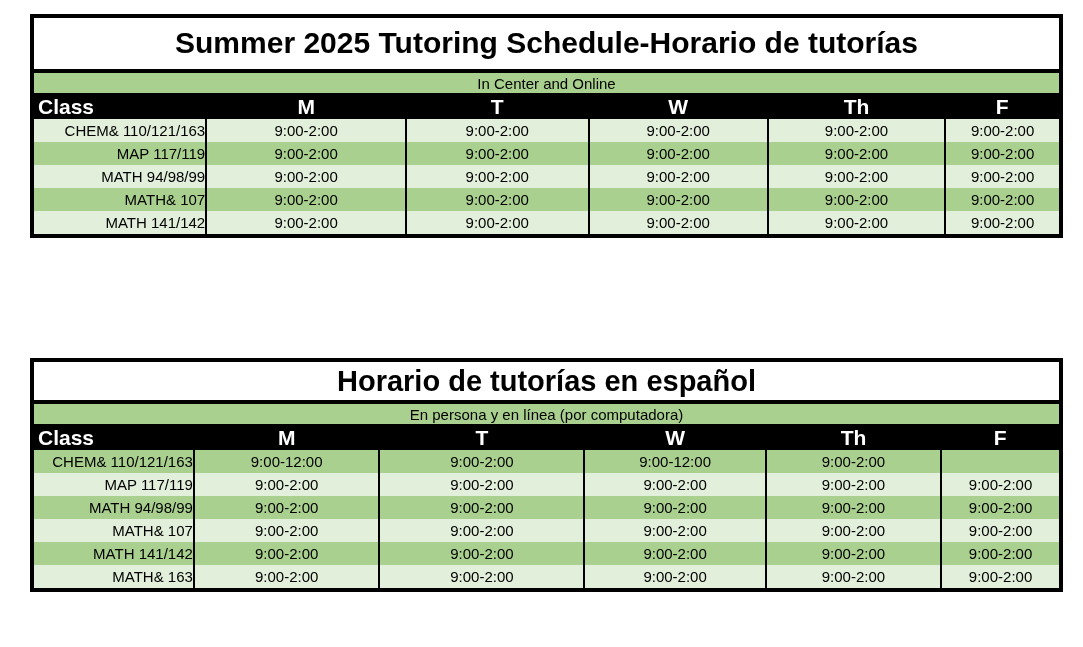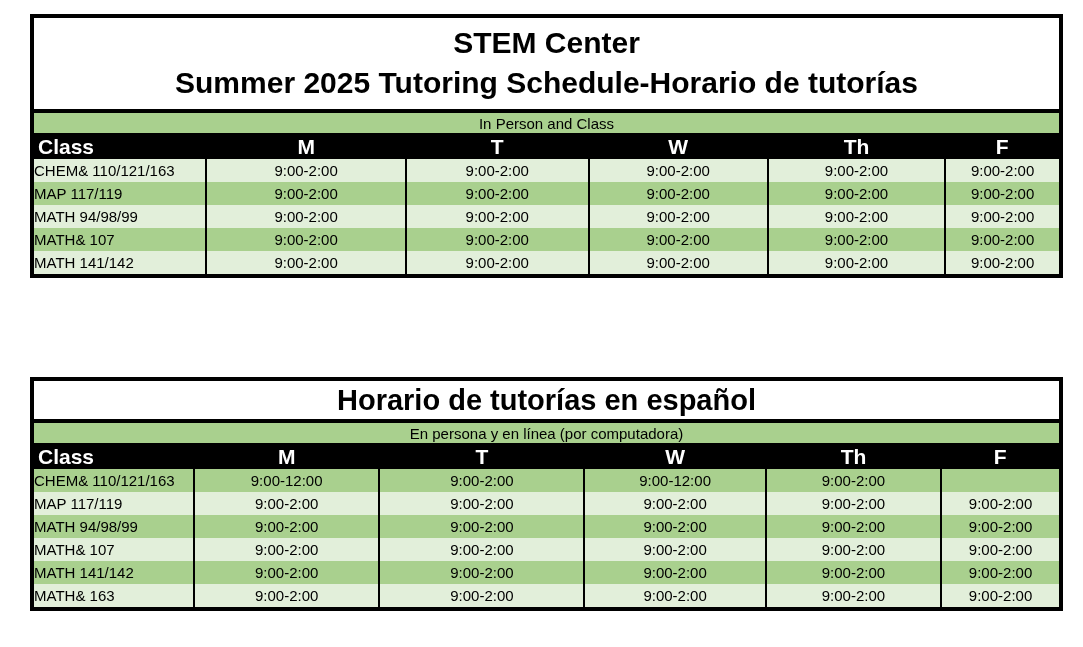--- a/index.html
+++ b/index.html
@@ -16,21 +16,21 @@
   .page { position: relative; width: 1083px; height: 647px; background: #fff; overflow: hidden; }
 
   .sheet {
     position: absolute;
     left: 30px;
     width: 1033px;
     border: 4px solid var(--border);
     background: #fff;
   }
   #table1 { top: 14px; }
-  #table2 { top: 377px; }
+  #table2 { top: 358px; }
 
   .title-area {
     border-bottom: 4px solid var(--border);
     text-align: center;
     font-weight: 700;
     color: var(--title-text);
     background: #fff;
   }
   #table1 .title-area { padding: 5px 0 6px; }
   #table1 .title-line { font-size: 30px; line-height: 40px; }
@@ -66,21 +66,21 @@
   }
   .grid th.col-class { text-align: left; padding-left: 4px; }
   .grid td {
     font-size: 15px;
     height: 23px;
     padding: 0;
     text-align: center;
     overflow: hidden;
     white-space: nowrap;
   }
-  .grid td.col-class { text-align: left; }
+  .grid td.col-class { text-align: right; }
   .grid tbody td + td { border-left: 2px solid var(--border); }
 
   
   #table1 tbody tr:nth-child(odd)  { background: var(--light-green); }
   #table1 tbody tr:nth-child(even) { background: var(--dark-green); }
   #table2 tbody tr:nth-child(odd)  { background: var(--dark-green); }
   #table2 tbody tr:nth-child(even) { background: var(--light-green); }
 
   
   #table1 col.c1 { width: 16.8%; } #table1 col.c2 { width: 19.5%; }
@@ -91,24 +91,23 @@
   #table2 col.c3 { width: 20.0%; } #table2 col.c4 { width: 17.7%; }
   #table2 col.c5 { width: 17.1%; } #table2 col.c6 { width: 11.5%; }
 </style>
 </head>
 <body>
 
 <div class="page">
 
   <section class="sheet" id="table1">
     <div class="title-area">
-      <div class="title-line">STEM Center</div>
       <div class="title-line">Summer 2025 Tutoring Schedule-Horario de tutorías</div>
     </div>
-    <div class="subtitle-bar">In Person and Class</div>
+    <div class="subtitle-bar">In Center and Online</div>
     <table class="grid">
       <colgroup>
         <col class="c1">
           <col class="c2">
           <col class="c3">
           <col class="c4">
           <col class="c5">
           <col class="c6">
       </colgroup>
       <thead>

